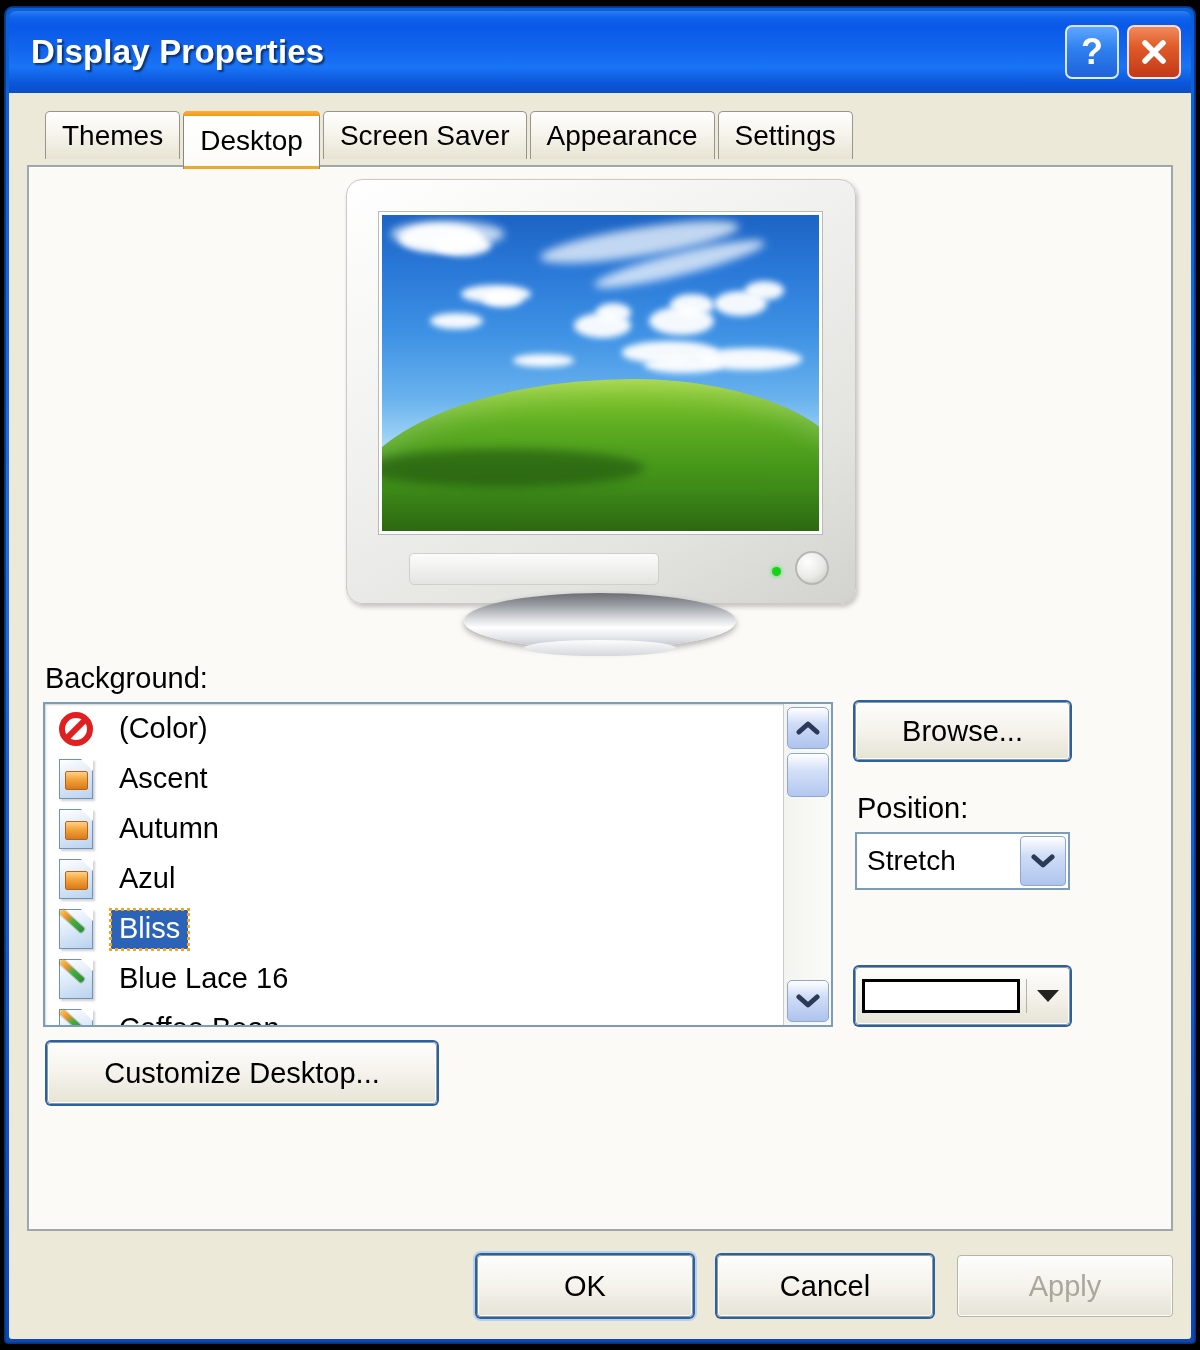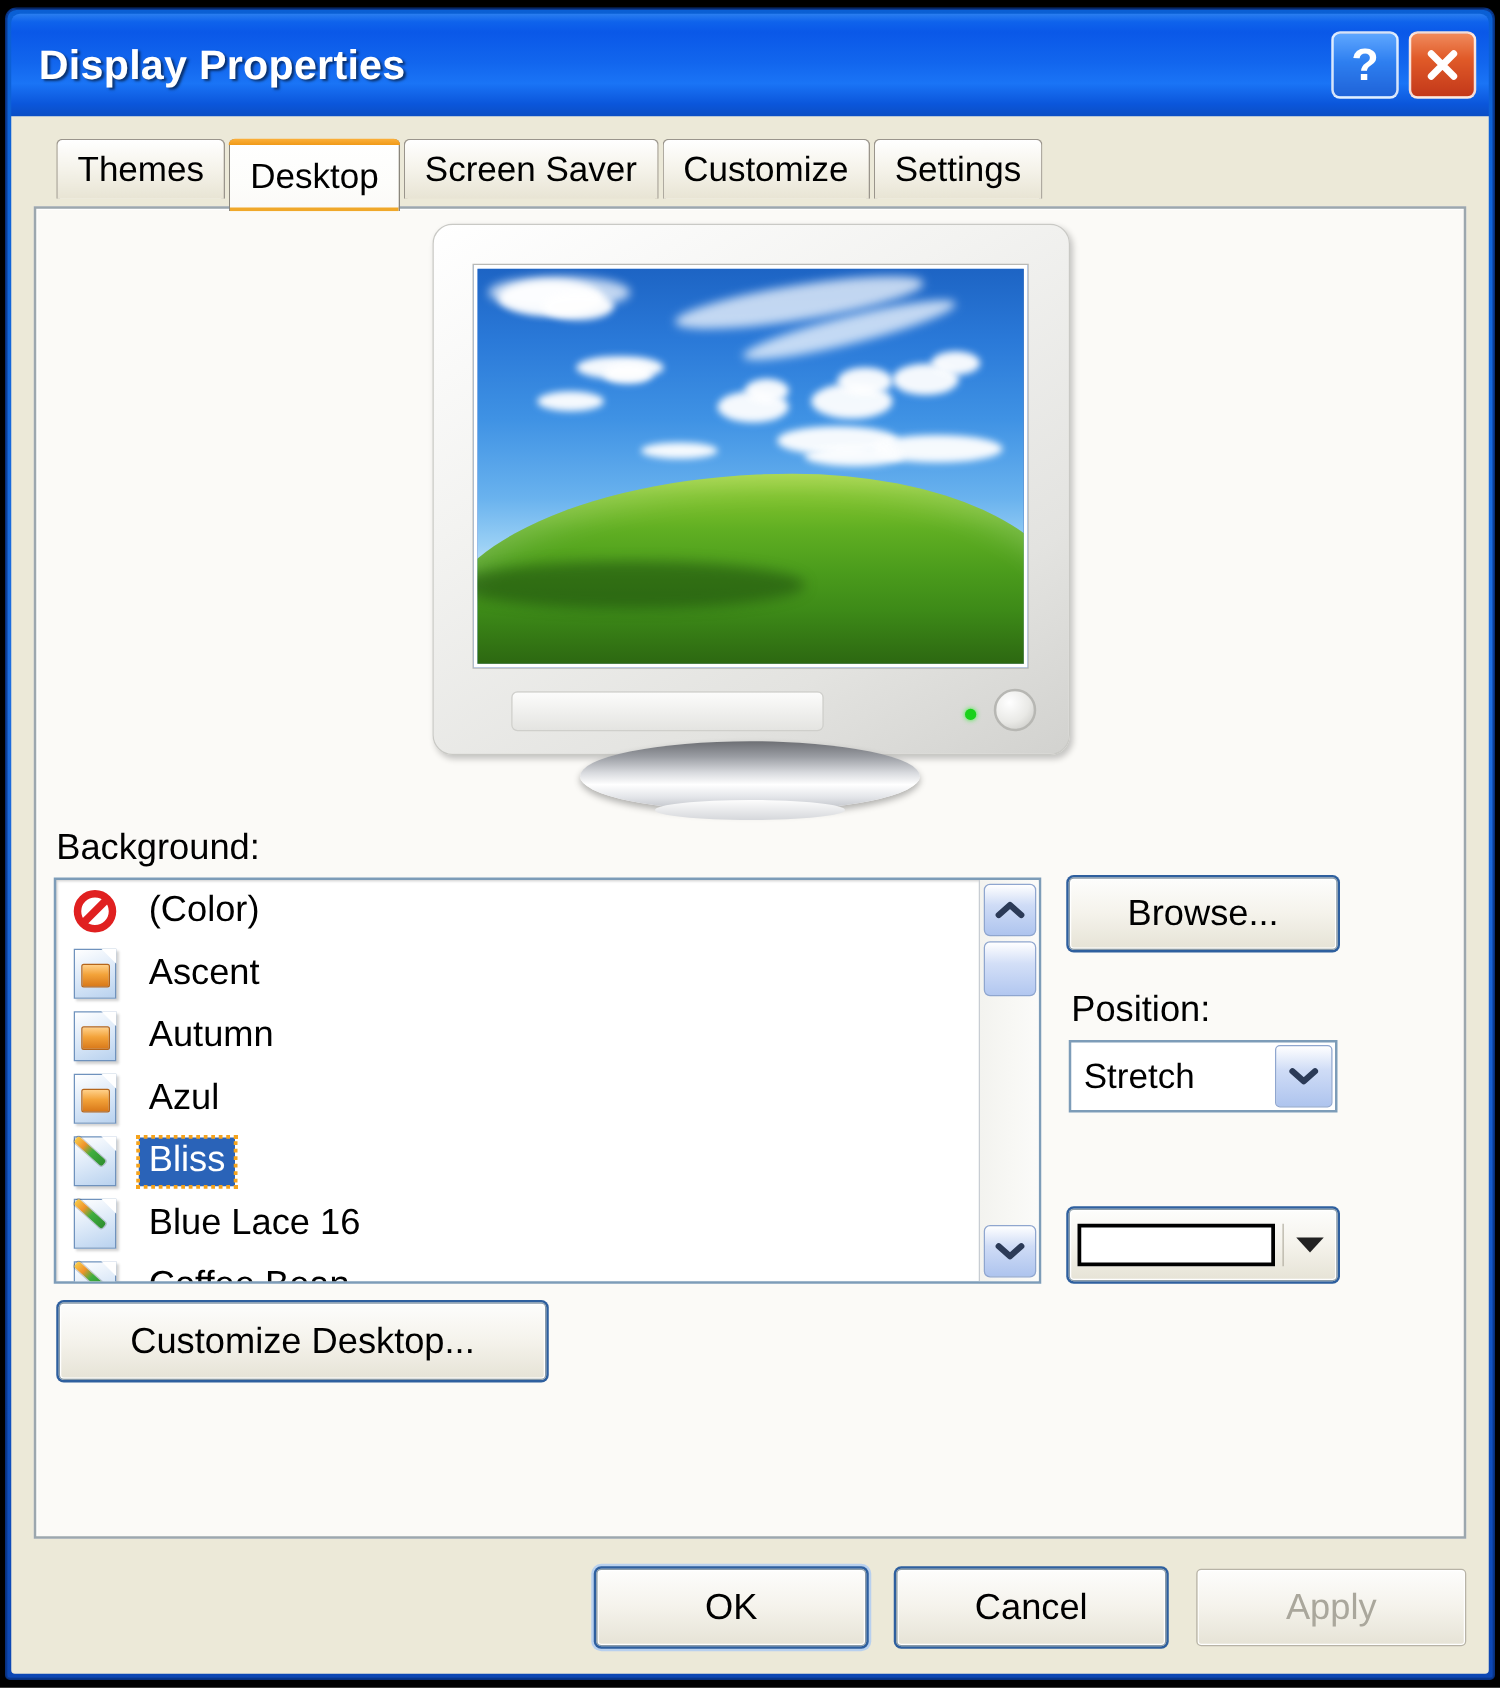--- a/index.html
+++ b/index.html
@@ -486,21 +486,21 @@
       <div class="tab">
           <span>Themes</span>
         </div>
       <div class="tab active">
           <span>Desktop</span>
         </div>
       <div class="tab">
           <span>Screen Saver</span>
         </div>
       <div class="tab">
-          <span>Customize</span>
+          <span>Appearance</span>
         </div>
       <div class="tab">
           <span>Settings</span>
         </div>
     </div>
 
     <div id="tabpanel">
 
       <div id="monitor-preview">
         <div id="monitor-case">

